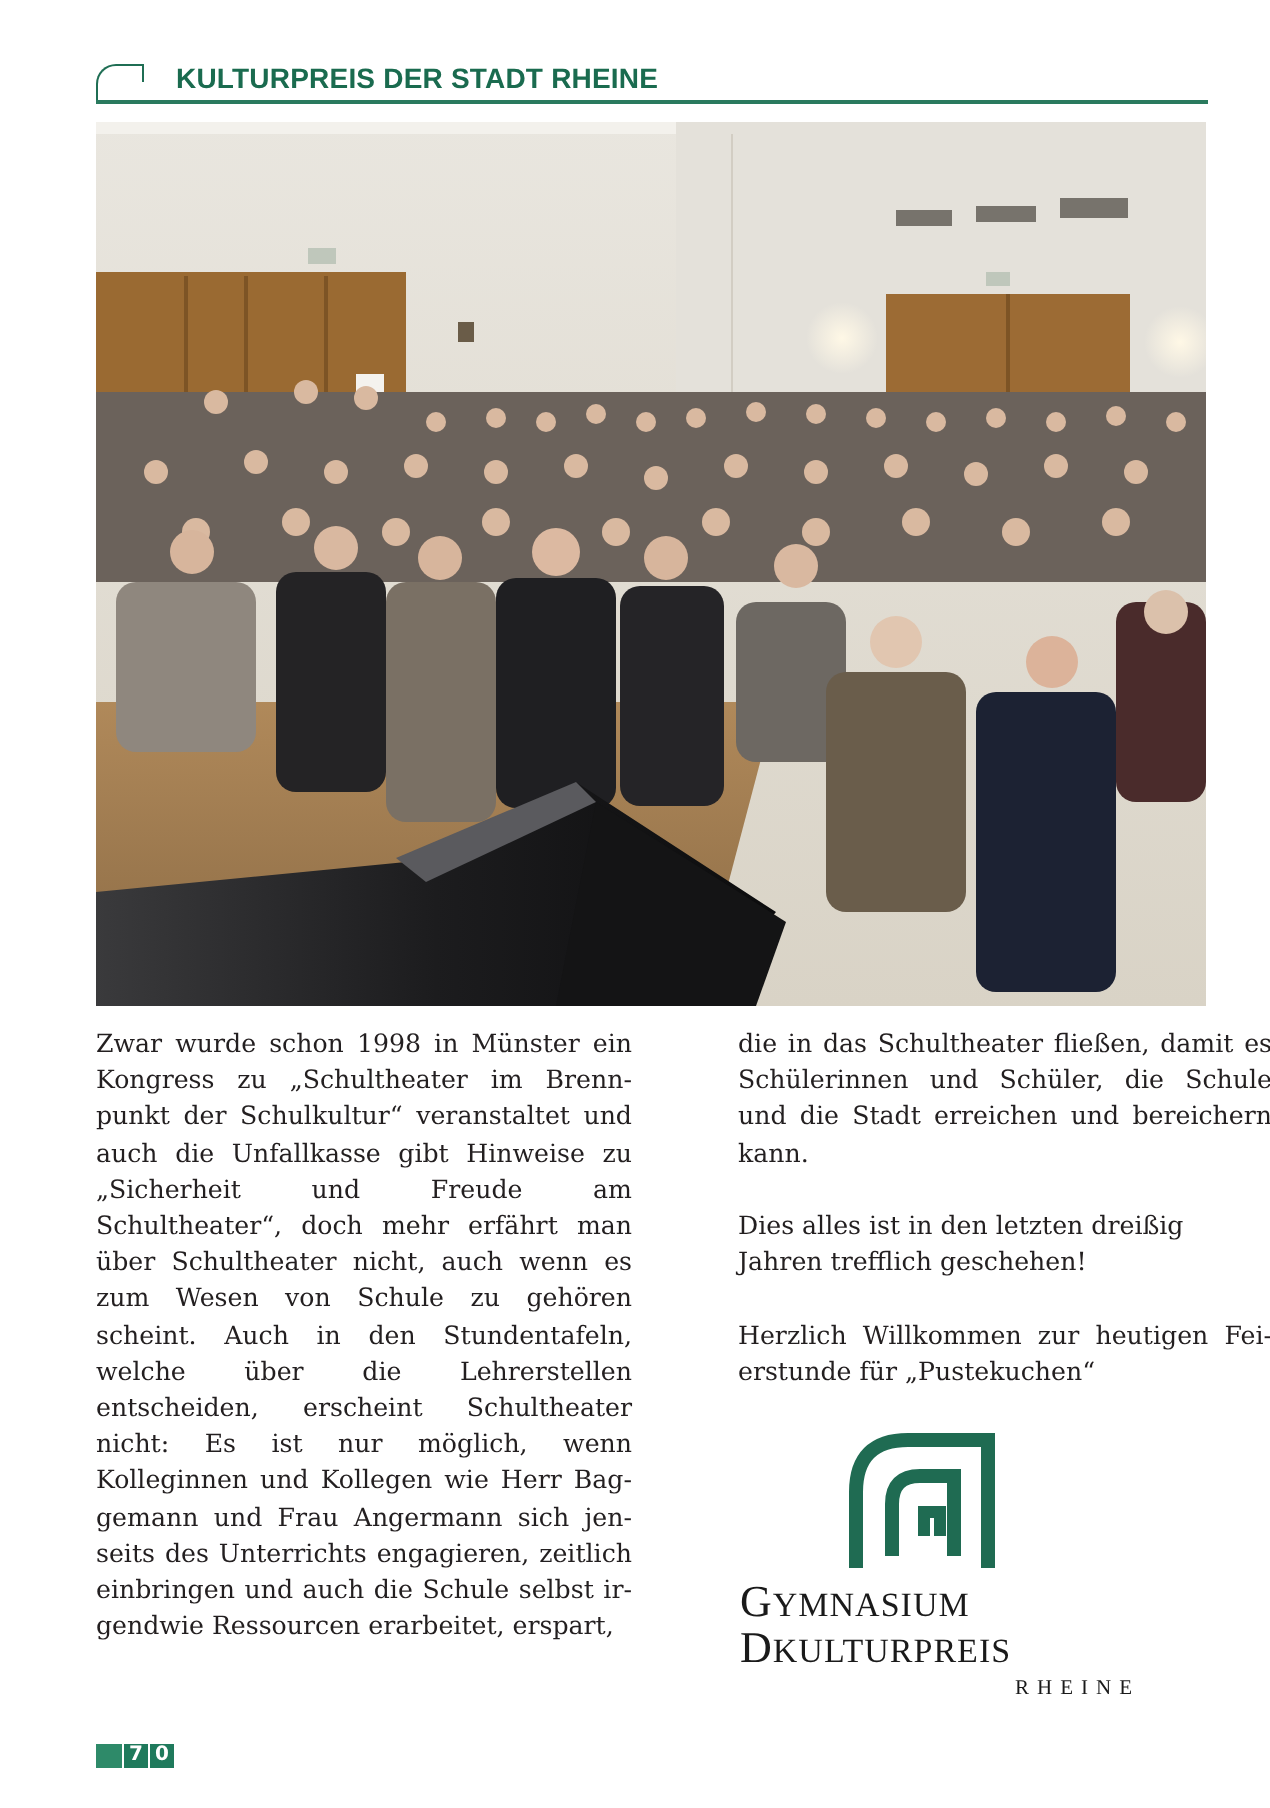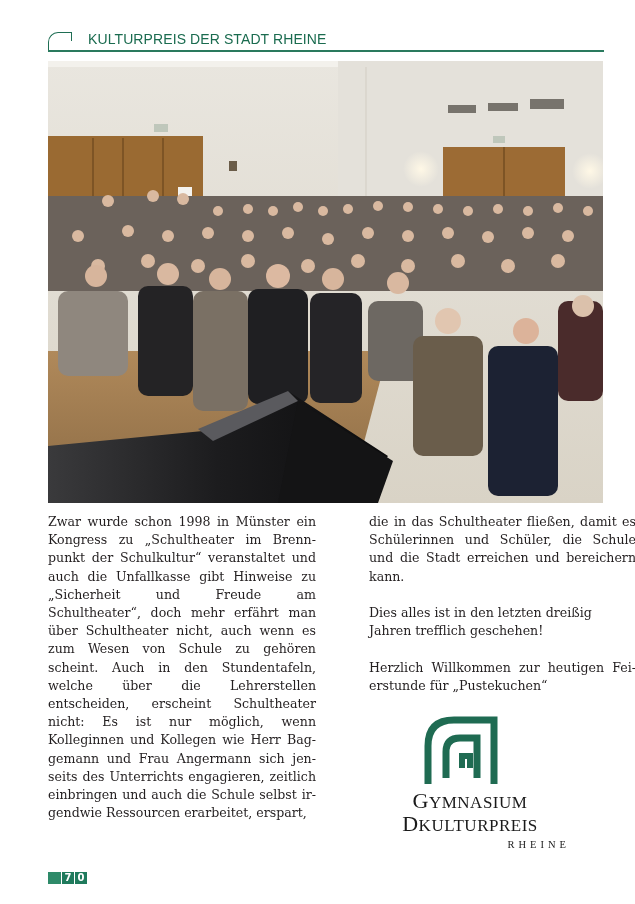--- a/index.html
+++ b/index.html
@@ -6,39 +6,39 @@
   body { width: 635px; height: 904px; position: relative; overflow: hidden;
          font-family: "DejaVu Serif", serif; color: #231f20; }
 
   
   .header { position: absolute; left: 48px; top: 30px; width: 556px; height: 22px; }
   .header-tab { position: absolute; left: 0; top: 2px; width: 24px; height: 18px;
                 border-left: 1.5px solid #1f6e54; border-top: 1.5px solid #1f6e54;
                 border-top-left-radius: 10px; box-sizing: border-box; }
   .header-tab::after { content: ""; position: absolute; right: 0; top: -1px; width: 1.5px; height: 9px; background:#1f6e54; }
   .header-title { position: absolute; left: 40px; top: 0; font-family: "Liberation Sans", sans-serif;
-                  font-weight: normal; font-size: 14px; color: #1a6b4f; letter-spacing: 0.1px; line-height: 18px; }
+                  font-weight: bold; font-size: 14px; color: #1a6b4f; letter-spacing: 0.1px; line-height: 18px; }
   .header-rule { position: absolute; left: 0; top: 20px; width: 556px; height: 1.5px; background: #2a7a5e; }
 
   
   .photo { position: absolute; left: 48px; top: 61px; width: 555px; height: 442px; overflow: hidden;
            background: #e8e4dc; }
   .photo svg { display: block; }
 
   
   .col { position: absolute; font-size: 12.6px; line-height: 18.2px; text-align: justify;
          hyphens: manual; }
   .col p { margin: 0 0 18.2px 0; }
   .col-left { left: 48px; top: 513px; width: 268px; }
   .col-right { left: 337px; top: 513px; width: 267px; margin-left: 32px; }
 
   
   .logo { position: absolute; left: 370px; top: 714px; width: 200px; height: 145px; }
   .logo-mark { position: absolute; left: 52px; top: 2px; }
-  .logo-line1, .logo-line2 { position: absolute; left: 0; width: 200px; text-align: center;
+  .logo-line1, .logo-line2 { position: absolute; left: 0; width: 200px; 
                 font-family: "Liberation Serif", serif; color: #1a1a1a; letter-spacing: 0.5px; }
   .logo-line1 { top: 74px; font-size: 22px; }
   .logo-line2 { top: 97px; font-size: 22px; }
   .logo-line3 { position: absolute; left: 0; top: 125px; width: 200px; text-align: right;
                 font-family: "Liberation Serif", serif; font-size: 10.5px; letter-spacing: 4px; color:#1a1a1a; }
   .sc { font-size: 17px; }
 
   
   .pagenum { position: absolute; left: 48px; top: 872px; height: 12px; display: flex; gap: 1px; }
   .pagenum .blk { width: 12px; height: 12px; background: #1f7a5c; color: #fff; font-family: "DejaVu Sans", sans-serif;

